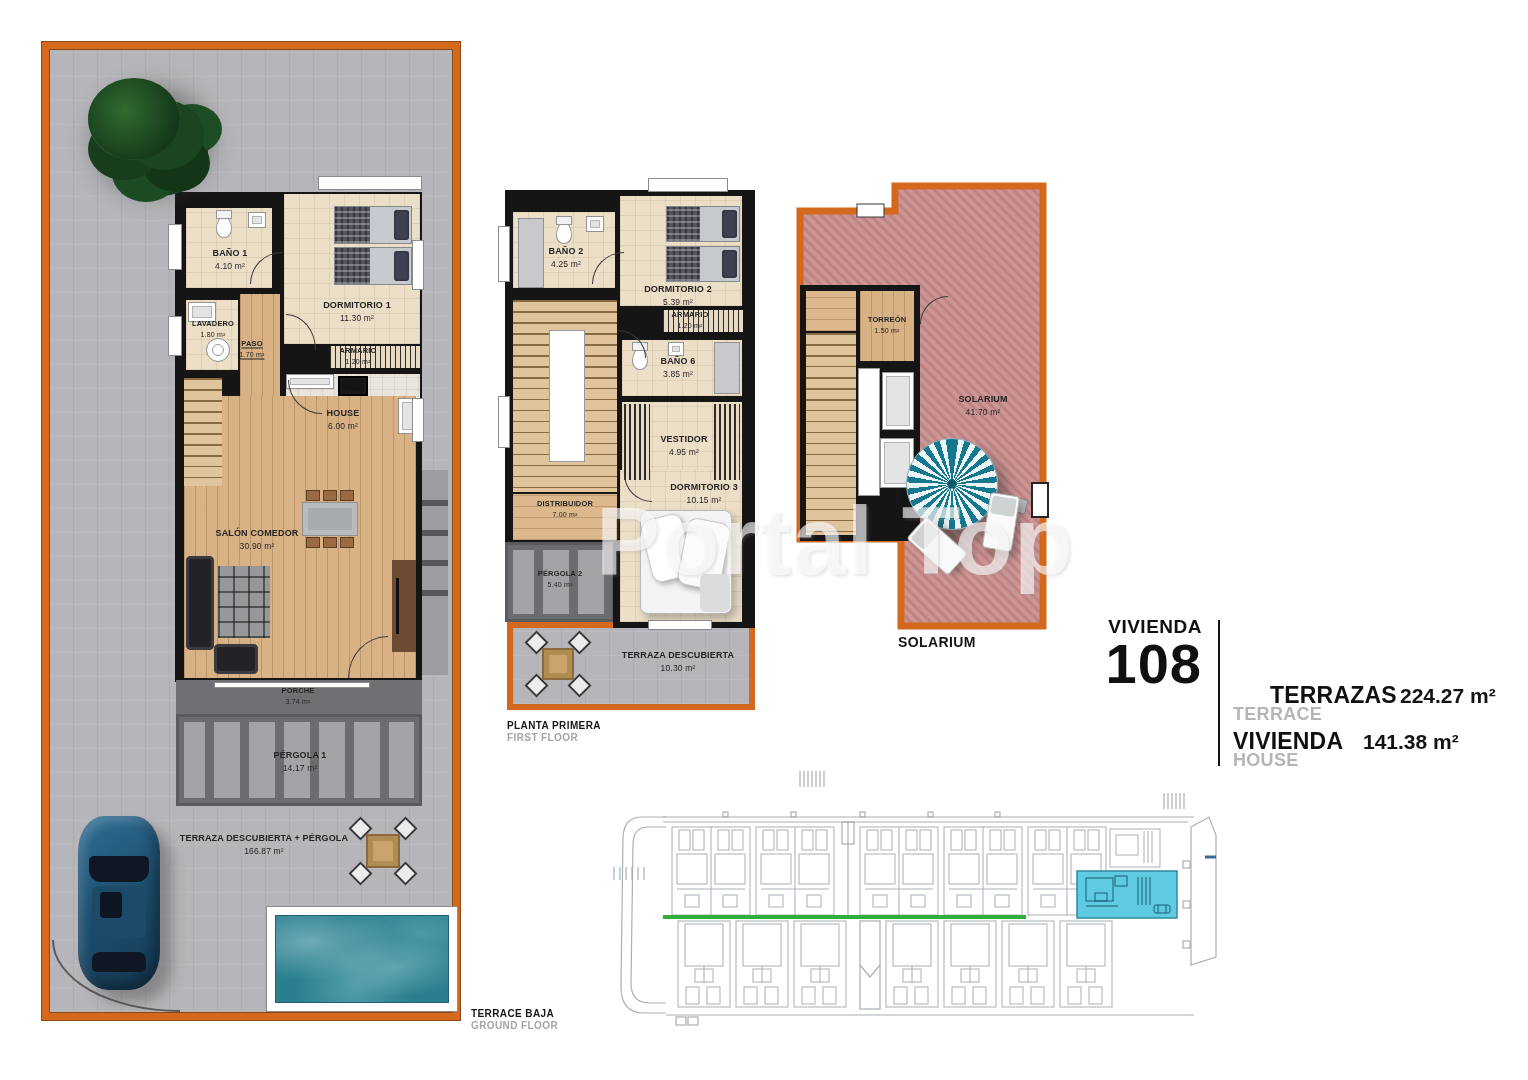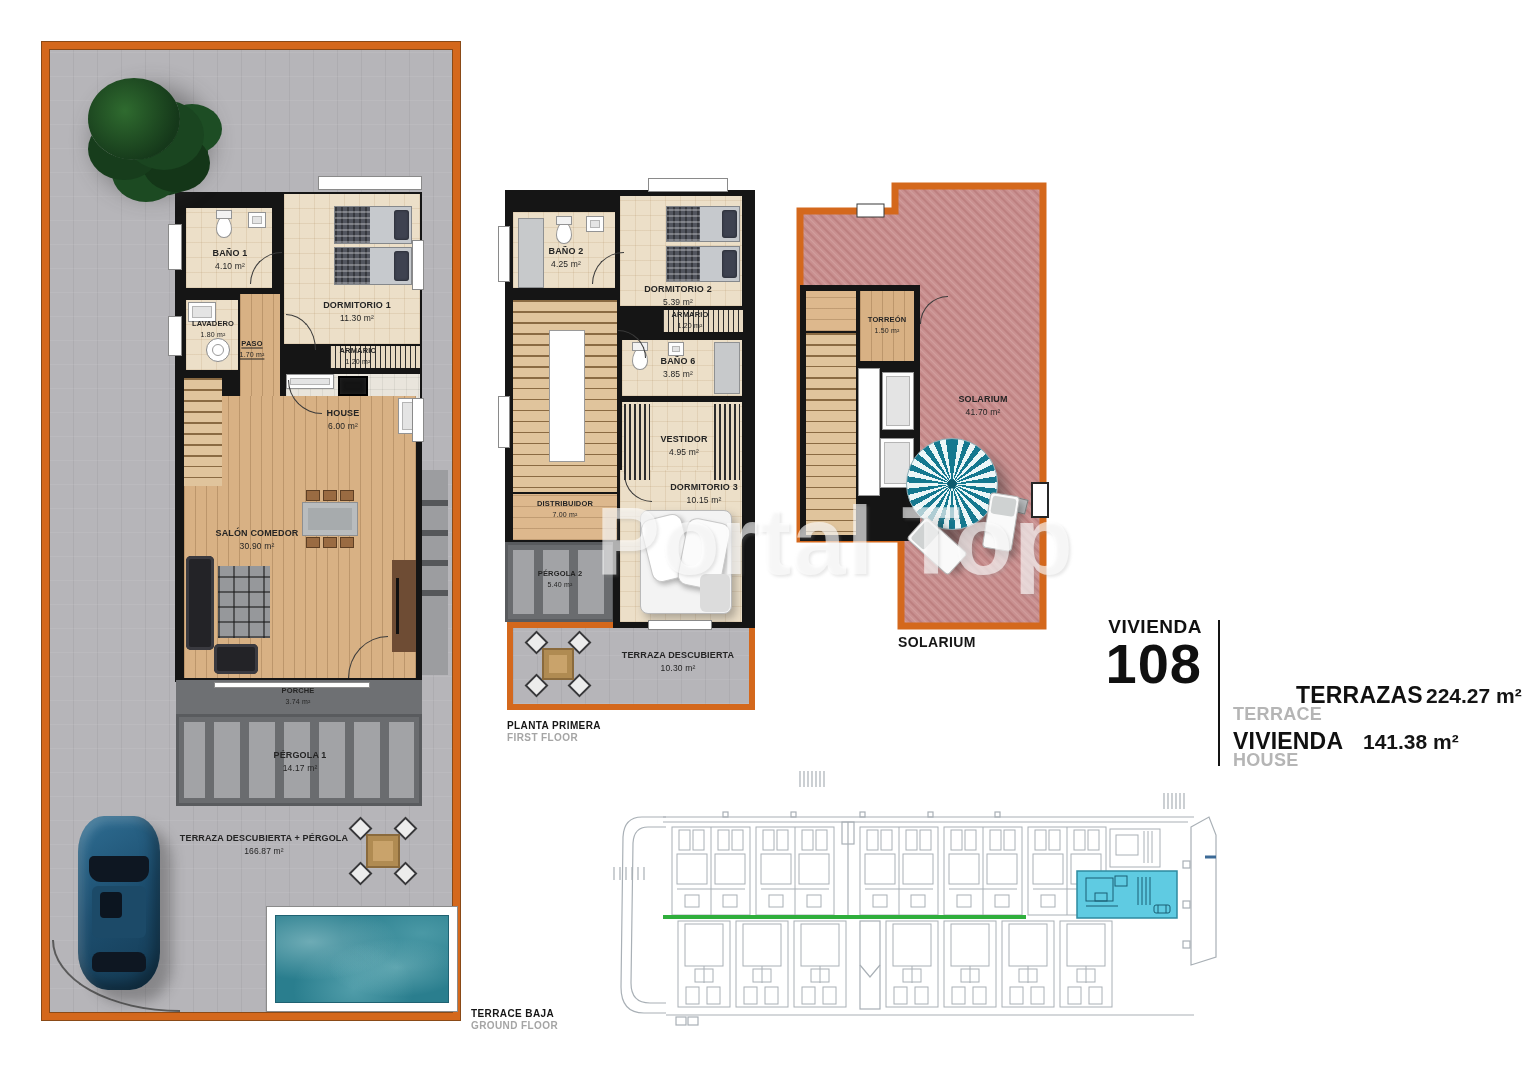--- a/index.html
+++ b/index.html
@@ -372,21 +372,21 @@
 
   <div class="caption" style="left:898px;top:634px;font-size:14px;">
     <div>SOLARIUM</div>
   </div>
 
   <div class="unit-title" style="left:1102px;top:616px;">
     <div class="u-label">VIVIENDA</div>
     <div class="u-num">108</div>
   </div>
   <div class="vdivider" style="left:1218px;top:620px;width:2px;height:146px;"></div>
-  <div class="surf-row" style="left:1296px;top:682px;justify-content:flex-end;">
+  <div class="surf-row" style="left:1270px;top:682px;justify-content:flex-end;">
     <div class="lbl">TERRAZAS</div>
     <div class="val">224.27 m²</div>
   </div>
   <div class="surf-sub" style="left:1233px;top:704px;">TERRACE</div>
   <div class="surf-row" style="left:1233px;top:728px;">
     <div class="lbl" style="font-weight:800;">VIVIENDA</div>
     <div class="val" style="font-weight:800;">141.38 m²</div>
   </div>
   <div class="surf-sub" style="left:1233px;top:750px;">HOUSE</div>
 

